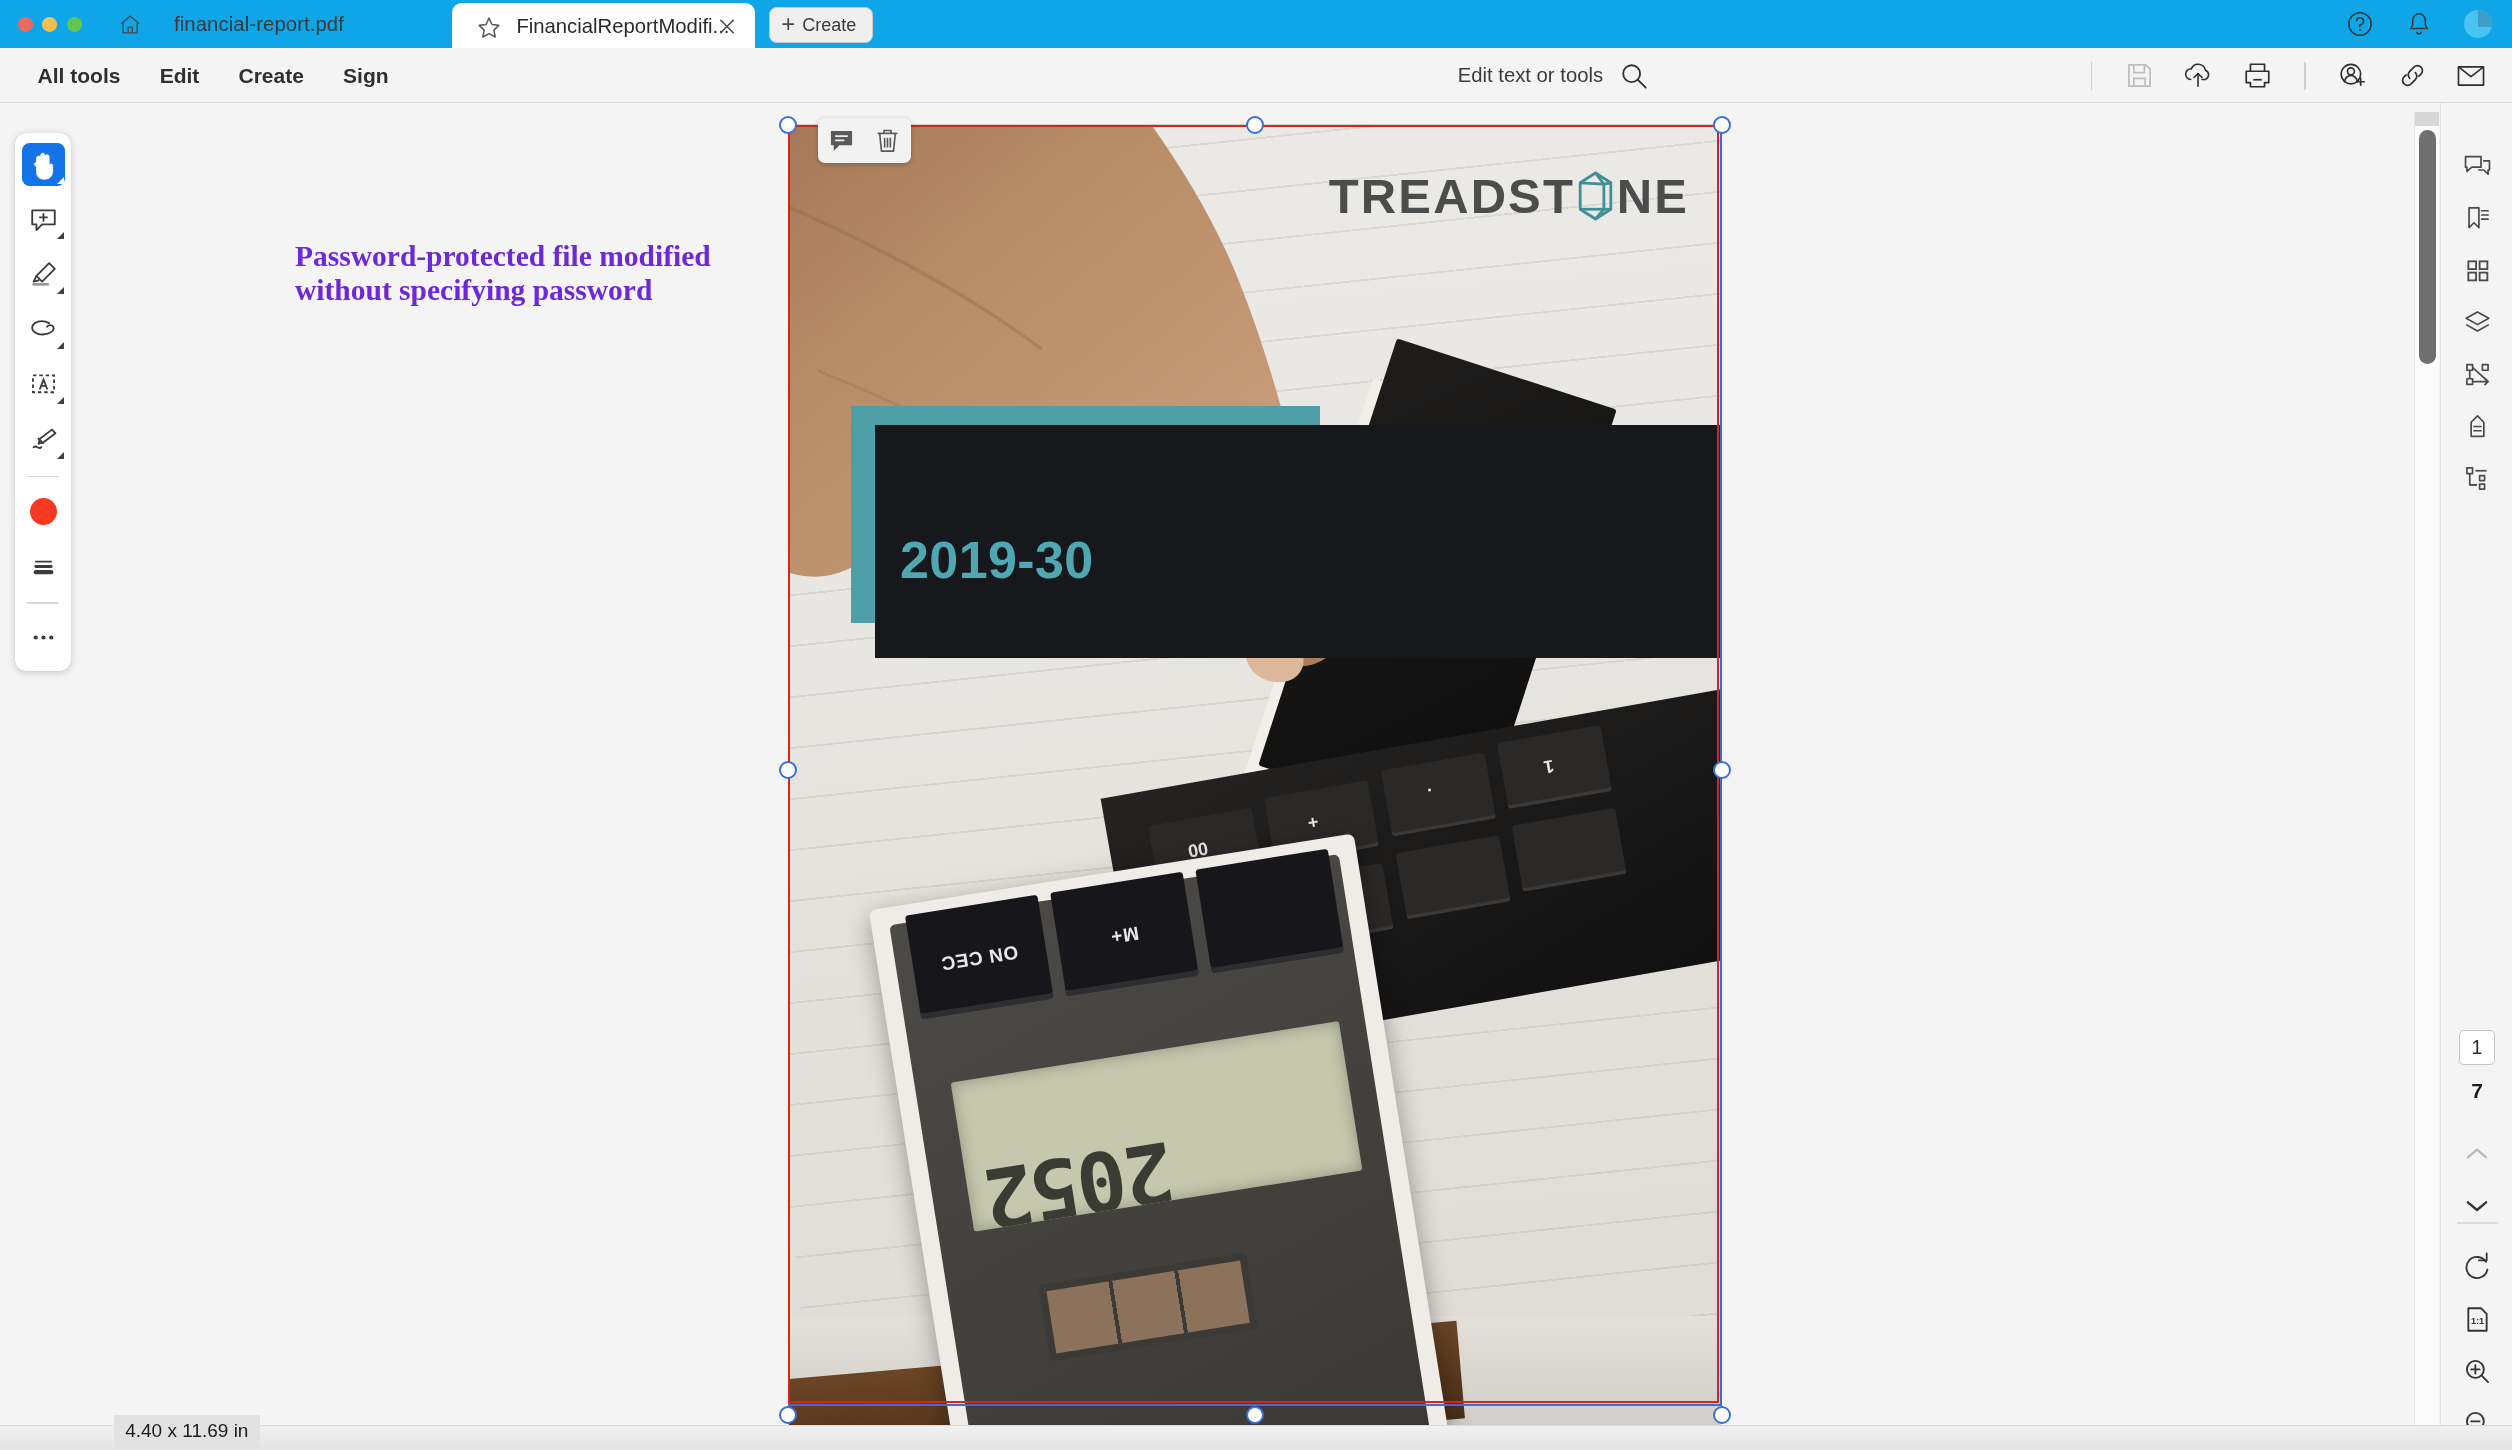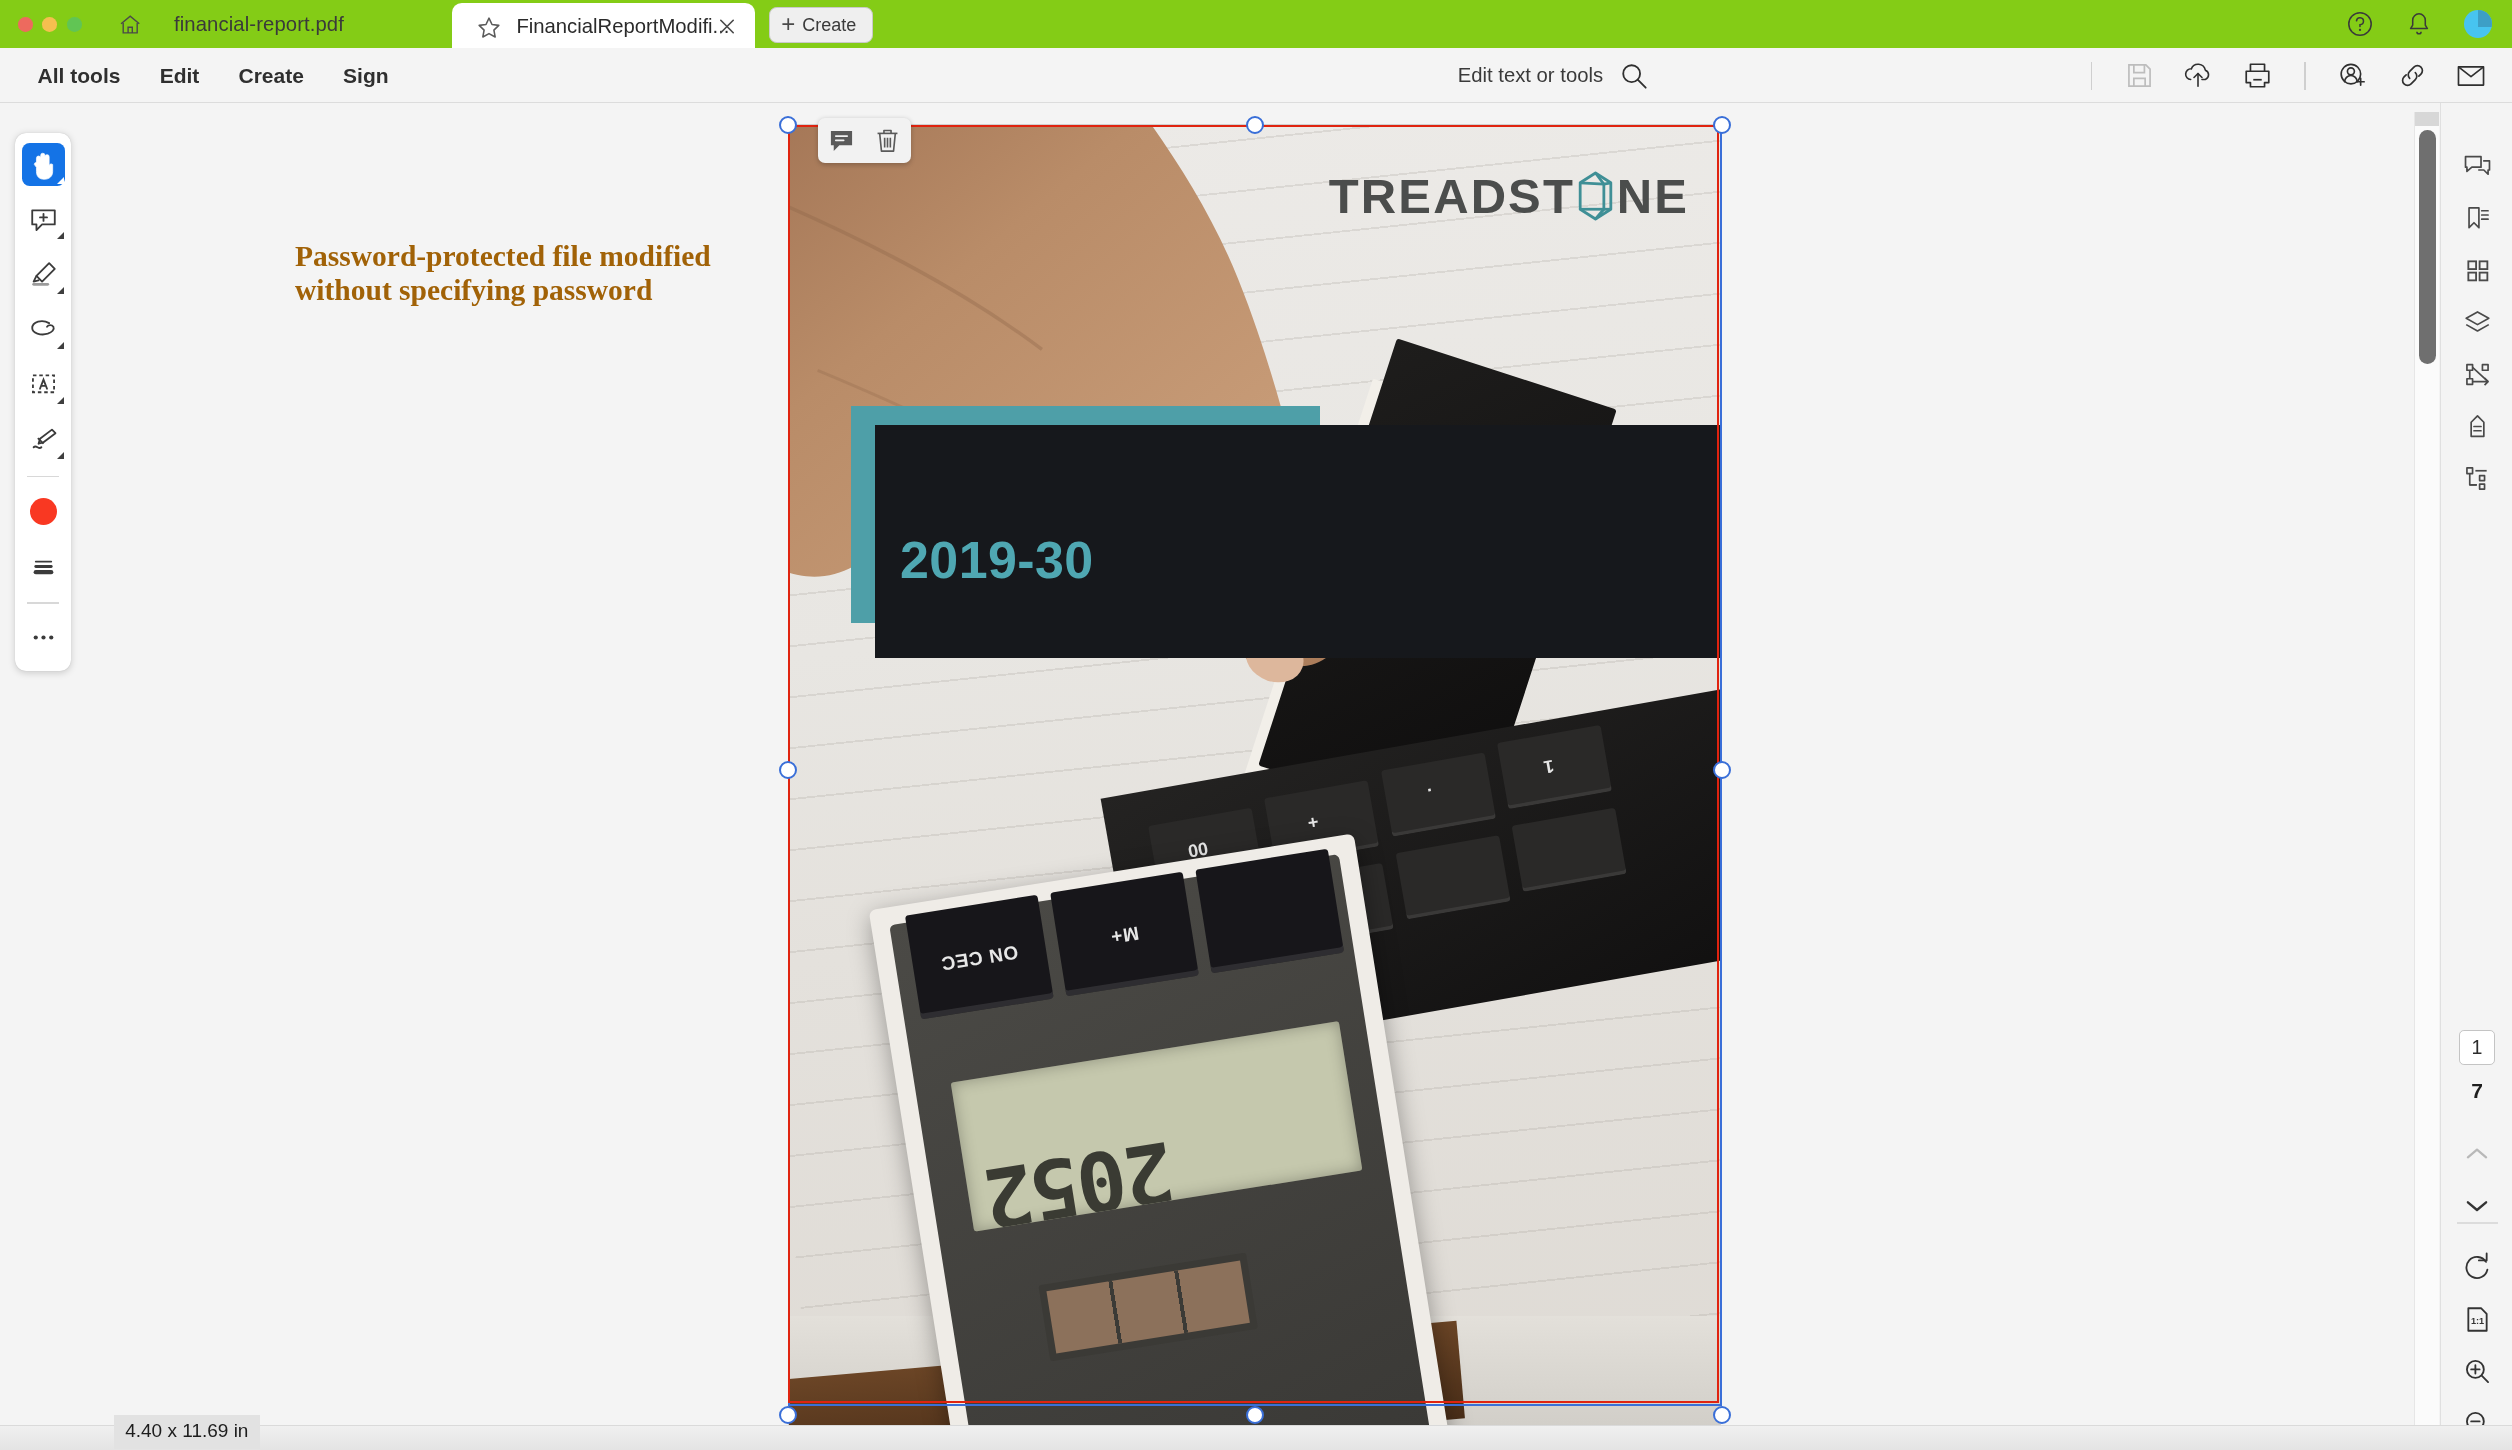--- a/index.html
+++ b/index.html
@@ -8,21 +8,21 @@
     overflow: hidden;
     background: #f4f4f4;
     font-family: "Liberation Sans", sans-serif;
     -webkit-font-smoothing: antialiased;
   }
   #app { position: relative; width: 2512px; height: 1450px; background: #f4f4f4; }
 
   
   .titlebar {
     position: absolute; left: 0; top: 0; width: 2512px; height: 48px;
-    background: #84cc16;
+    background: #0ea5e9;
   }
   .traffic { position: absolute; left: 18px; top: 17px; display: flex; gap: 9.8px; }
   .tl-dot { width: 14.7px; height: 14.7px; border-radius: 50%; }
   .tl-red { background: #ed6a5e; }
   .tl-yellow { background: #f5bf4f; }
   .tl-green { background: #61c554; }
 
   .home-icon { position: absolute; left: 119px; top: 14px; width: 22.4px; height: 21px; }
   .doc-name {
     position: absolute; left: 174px; top: 13.3px;
@@ -95,21 +95,21 @@
     border-bottom: 7.7px solid #3f3f3f;
   }
   .rail-btn.active .rail-caret { border-bottom-color: #ffffff; }
   .rail-sep { width: 32px; height: 1.4px; background: #d8d8d8; margin: 2.8px 0 12.6px 0; }
   .red-dot { width: 27px; height: 27px; border-radius: 50%; background: #f93822; }
 
   
   .annotation {
     position: absolute; left: 295px; top: 137px; width: 421px;
     font-family: "Liberation Serif", serif; font-weight: bold;
-    font-size: 29.5px; line-height: 1.15; color: #a16207;
+    font-size: 29.5px; line-height: 1.15; color: #6d28d9;
   }
 
   
   .doc-scroll {
     position: absolute; left: 0; top: 103px; width: 2441px; height: 1323px;
     background: #f4f4f4; overflow: hidden;
   }
   .page {
     position: absolute; left: 788px; top: 21px; width: 933px; height: 1319px;
     background: #ffffff; border: 0.7px solid #d0d0d0;

